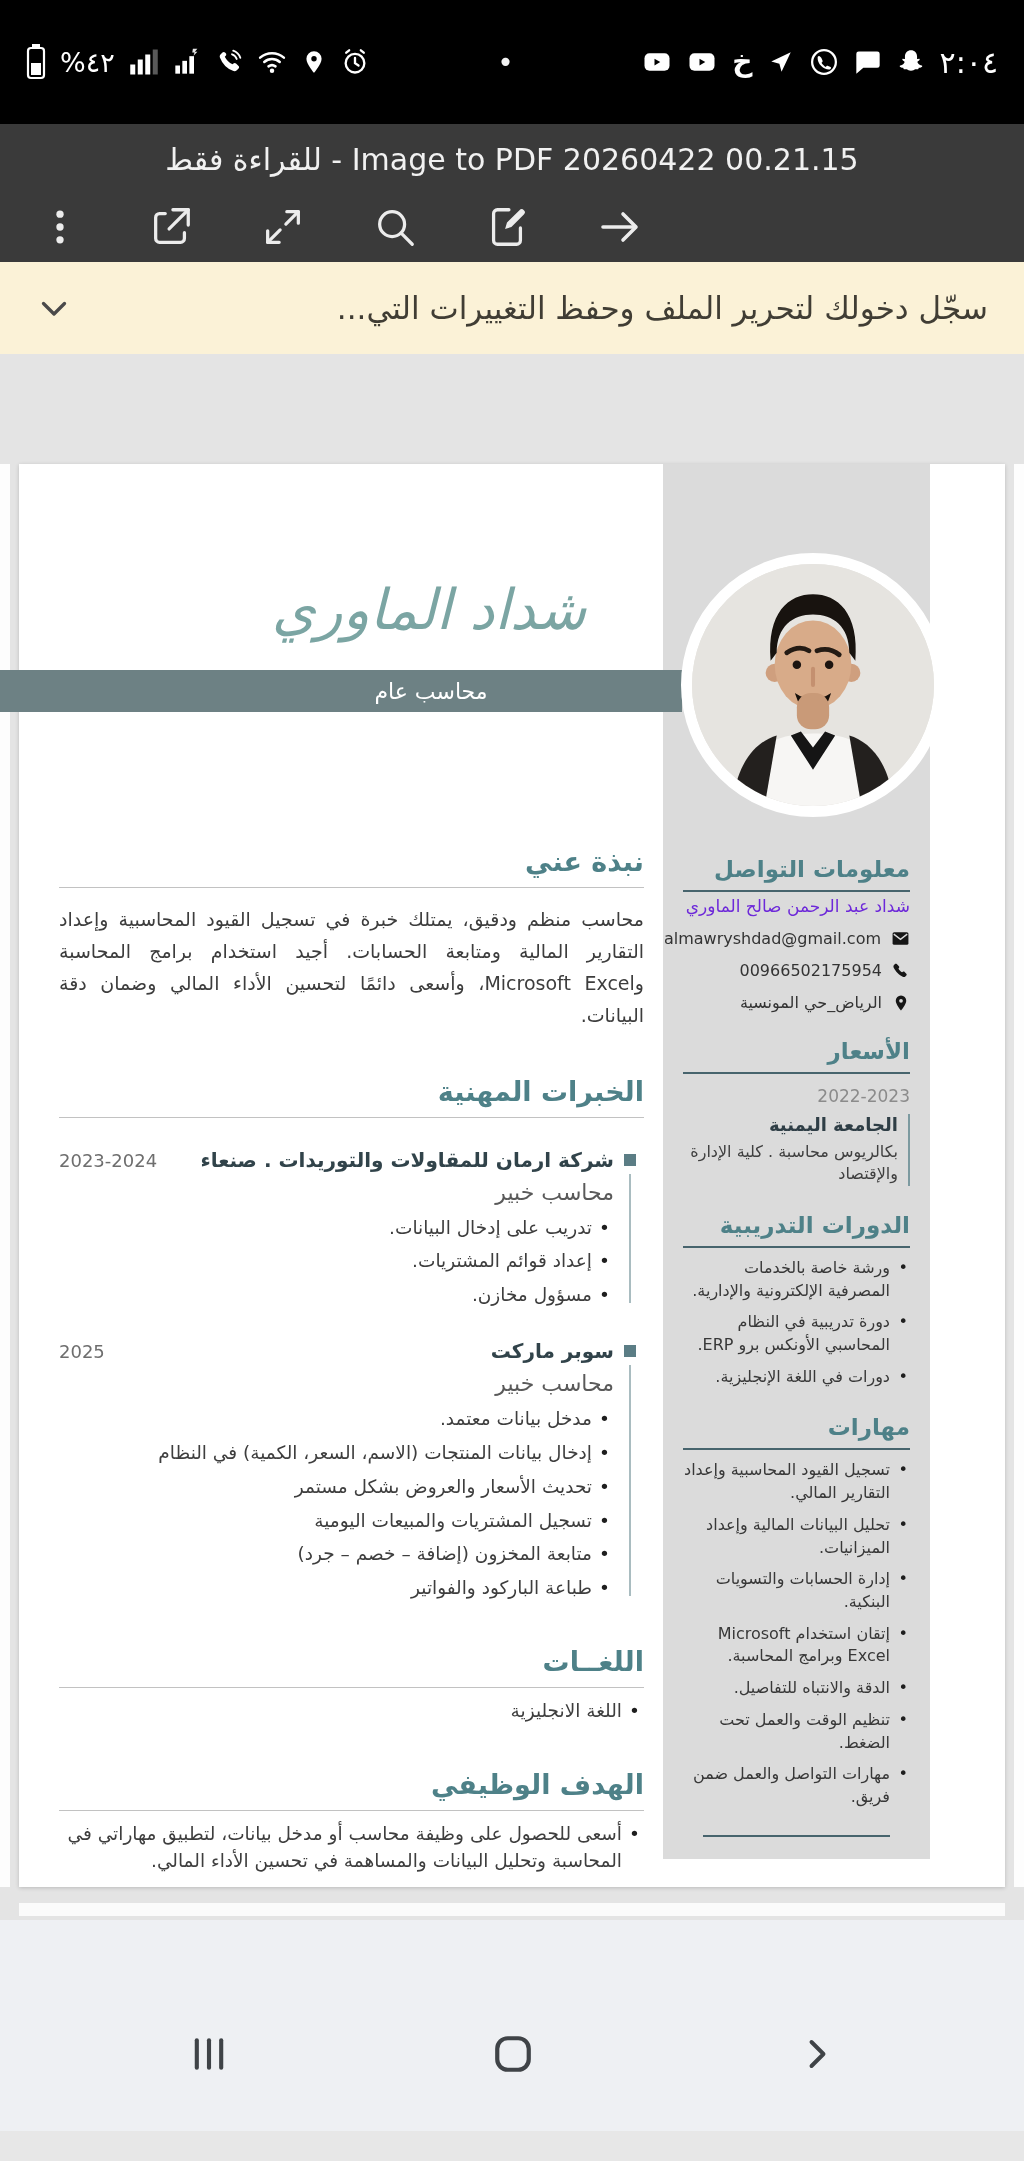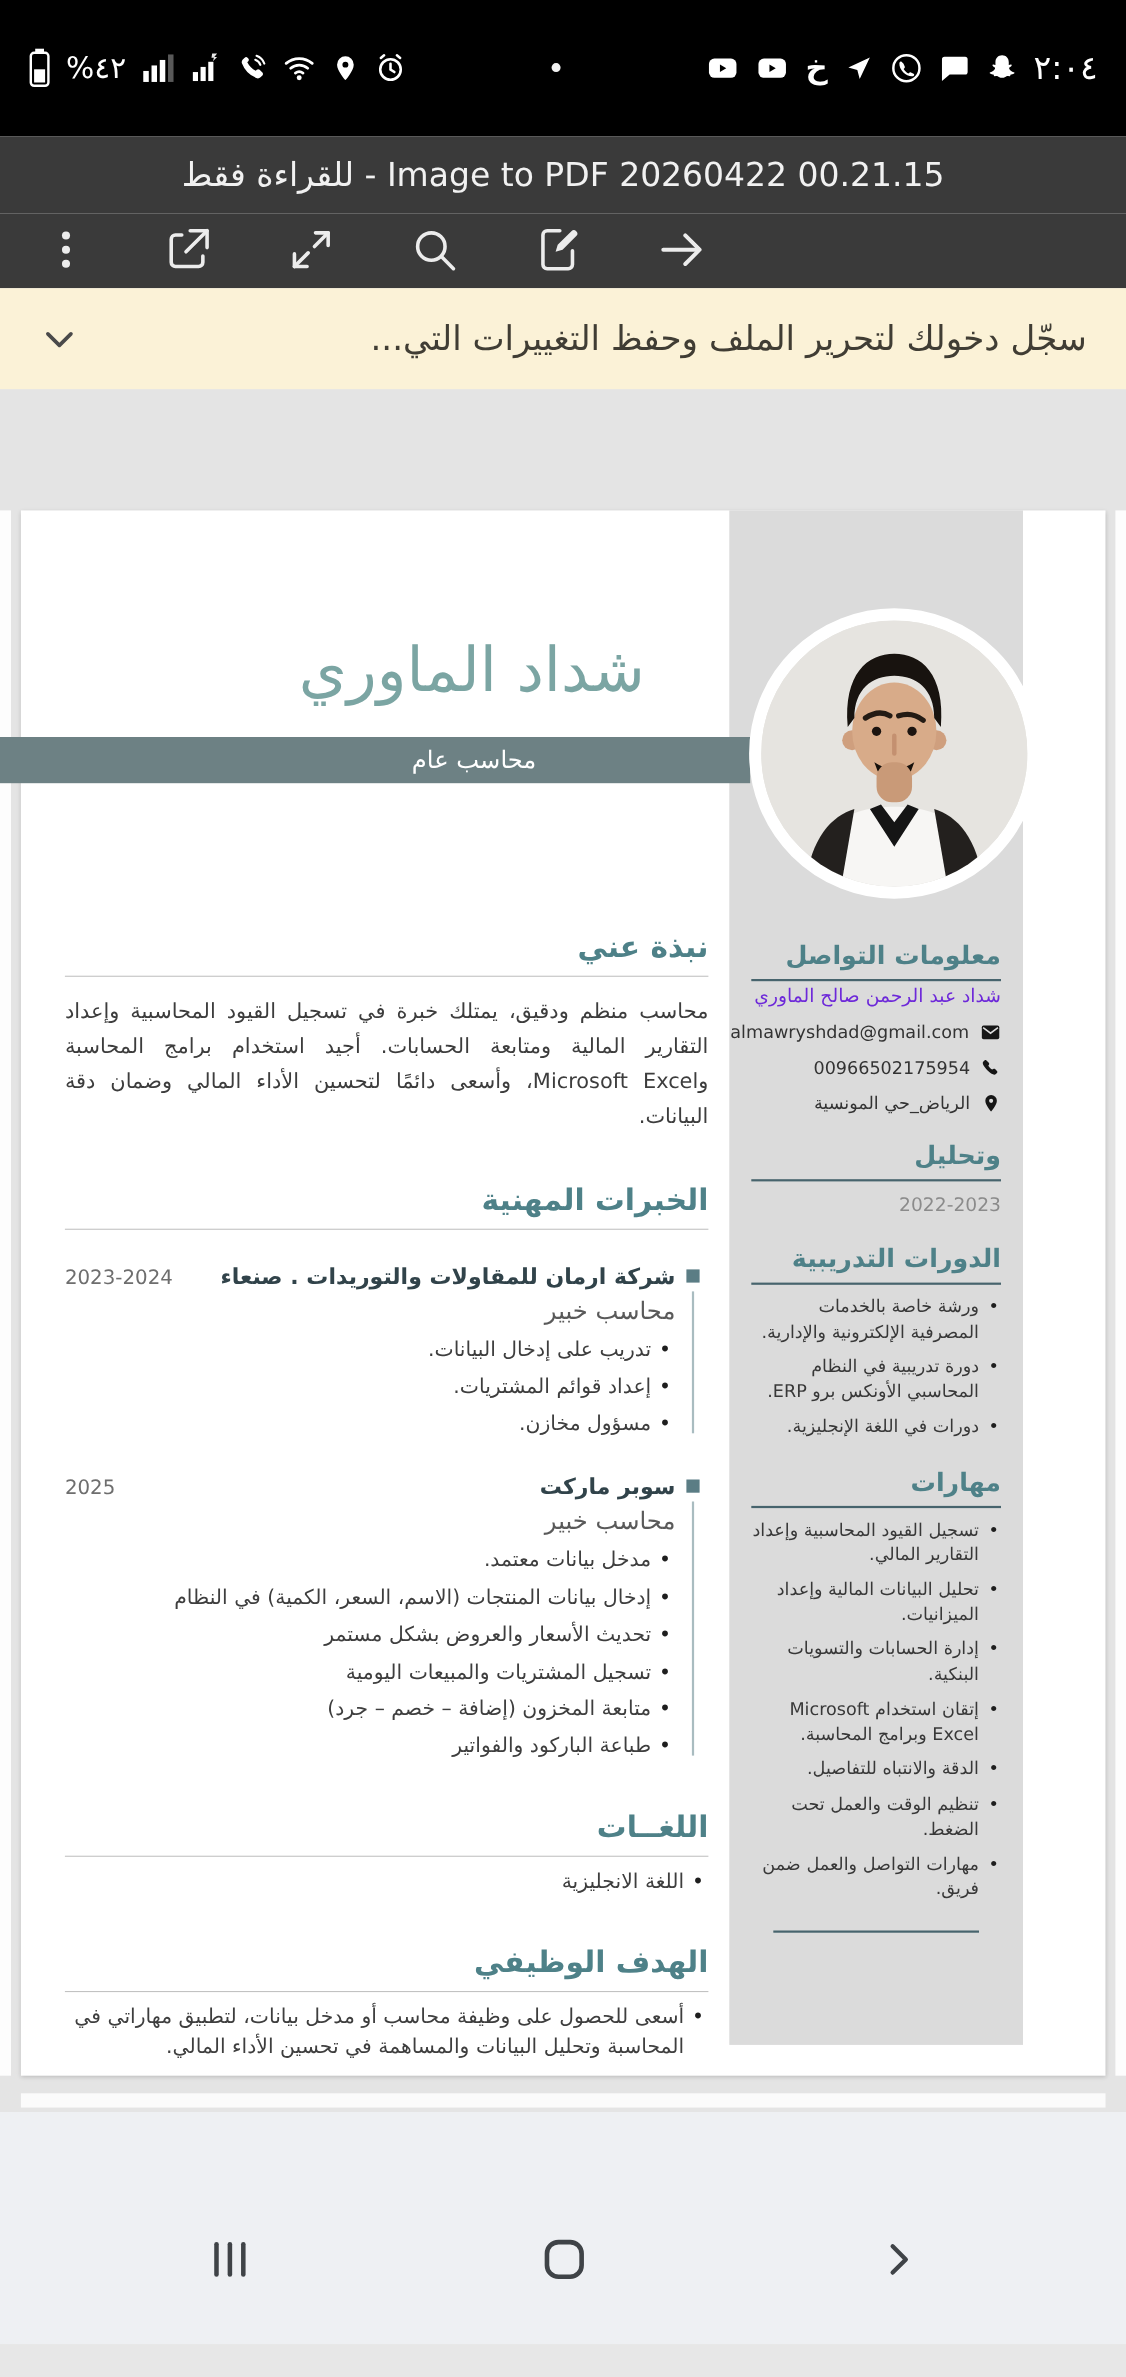--- a/index.html
+++ b/index.html
@@ -31,21 +31,21 @@
 
 
 .viewer{position:relative;height:1566px;background:#e4e4e4;}
 .edge-sliver{position:absolute;top:110px;height:1423px;width:10px;background:#fdfdfd;}
 .edge-sliver.left{left:0;}.edge-sliver.right{right:0;}
 .next-page-sliver{position:absolute;left:19px;top:1549px;width:986px;height:13px;background:#fbfbfb;}
 .page{position:absolute;left:19px;top:110px;width:986px;height:1423px;background:#fff;box-shadow:0 1px 4px rgba(0,0,0,.18);}
 
 
 .r-name{position:absolute;left:150px;top:112px;width:520px;text-align:center;font-size:56px;line-height:1.2;
-  color:var(--name_color,#7ba5a3);}
+  color:var(--name_color,#7ba5a3);font-style:italic;}
 .r-band{position:absolute;left:-19px;top:206px;width:682px;height:42px;background:var(--band,#6d8184);
   display:flex;align-items:center;justify-content:center;padding-left:180px;z-index:2;}
 .r-band span{color:#fff;font-size:22px;}
 .r-photo{position:absolute;left:662px;top:89px;width:264px;height:264px;border-radius:50%;border:11px solid #fff;
   overflow:hidden;background:#e6e4e0;z-index:4;}
 .r-photo svg{display:block;width:100%;height:100%;}
 
 
 .r-sidebar{position:absolute;left:644px;top:0;width:267px;height:1395px;background:var(--sidebar_bg,#dbdbdb);
   padding:392px 20px 0;z-index:1;}
@@ -301,23 +301,27 @@
         </div>
         <div class="c-row">
           <span class="c-icon">
             <svg width="18" height="18" viewBox="0 0 24 24">
                 <path fill="currentColor" d="M12 2a7 7 0 0 0-7 7c0 5 7 13 7 13s7-8 7-13a7 7 0 0 0-7-7zm0 9.5A2.5 2.5 0 1 1 12 6.5a2.5 2.5 0 0 1 0 5z"></path>
               </svg>
           </span>
           <span>الرياض_حي المونسية</span>
         </div>
 
-        <h3 class="s-h">وتحليل</h3>
+        <h3 class="s-h">الأسعار</h3>
         <div class="s-rule"></div>
         <p class="edu-date" dir="ltr">2022-2023</p>
+        <div class="edu-block">
+          <p class="edu-school">الجامعة اليمنية</p>
+          <p class="edu-degree">بكالريوس محاسبة . كلية الإدارة والإقتصاد</p>
+        </div>
 
         <h3 class="s-h">الدورات التدريبية</h3>
         <div class="s-rule"></div>
         <ul class="slist">
           <li>ورشة خاصة بالخدمات المصرفية الإلكترونية والإدارية.</li>
           <li>دورة تدريبية في النظام المحاسبي الأونكس برو ERP.</li>
           <li>دورات في اللغة الإنجليزية.</li>
         </ul>
 
         <h3 class="s-h">مهارات</h3>

